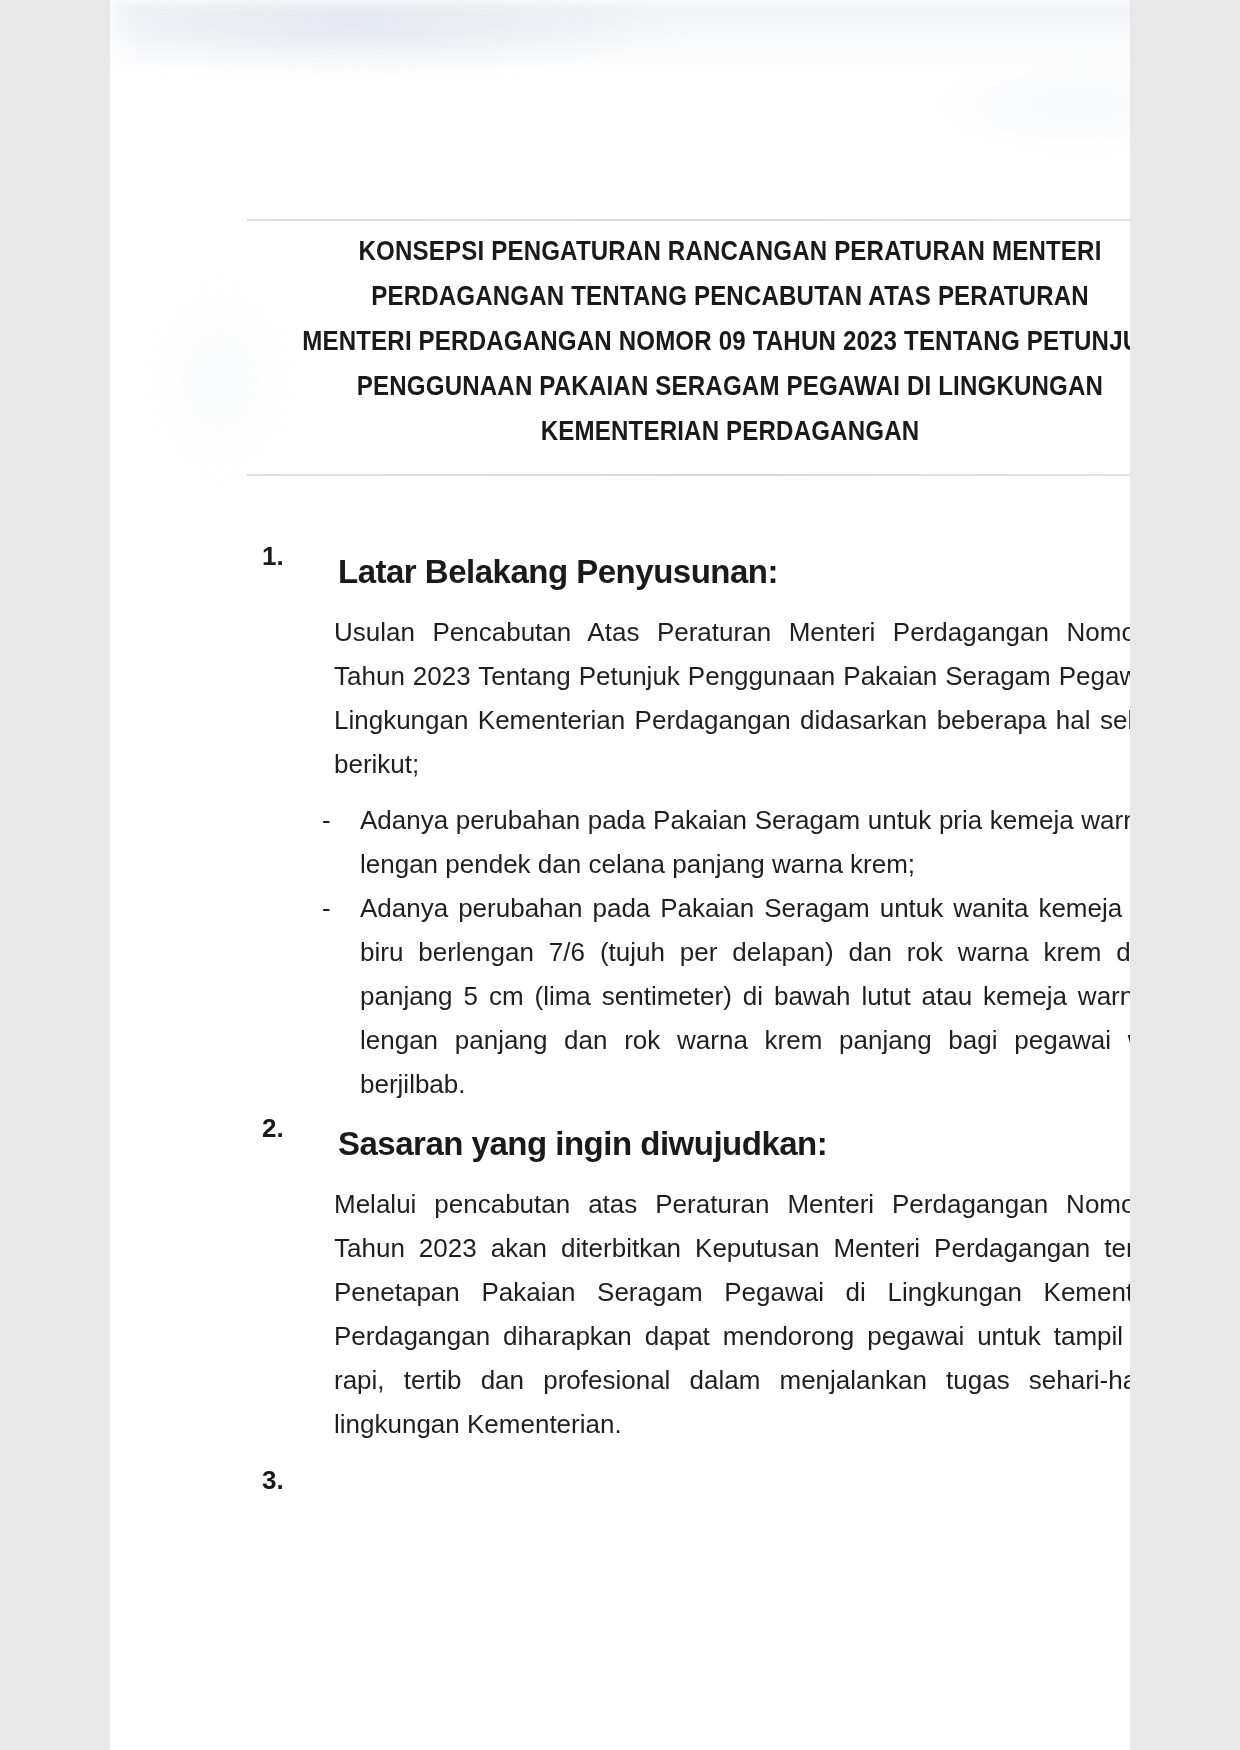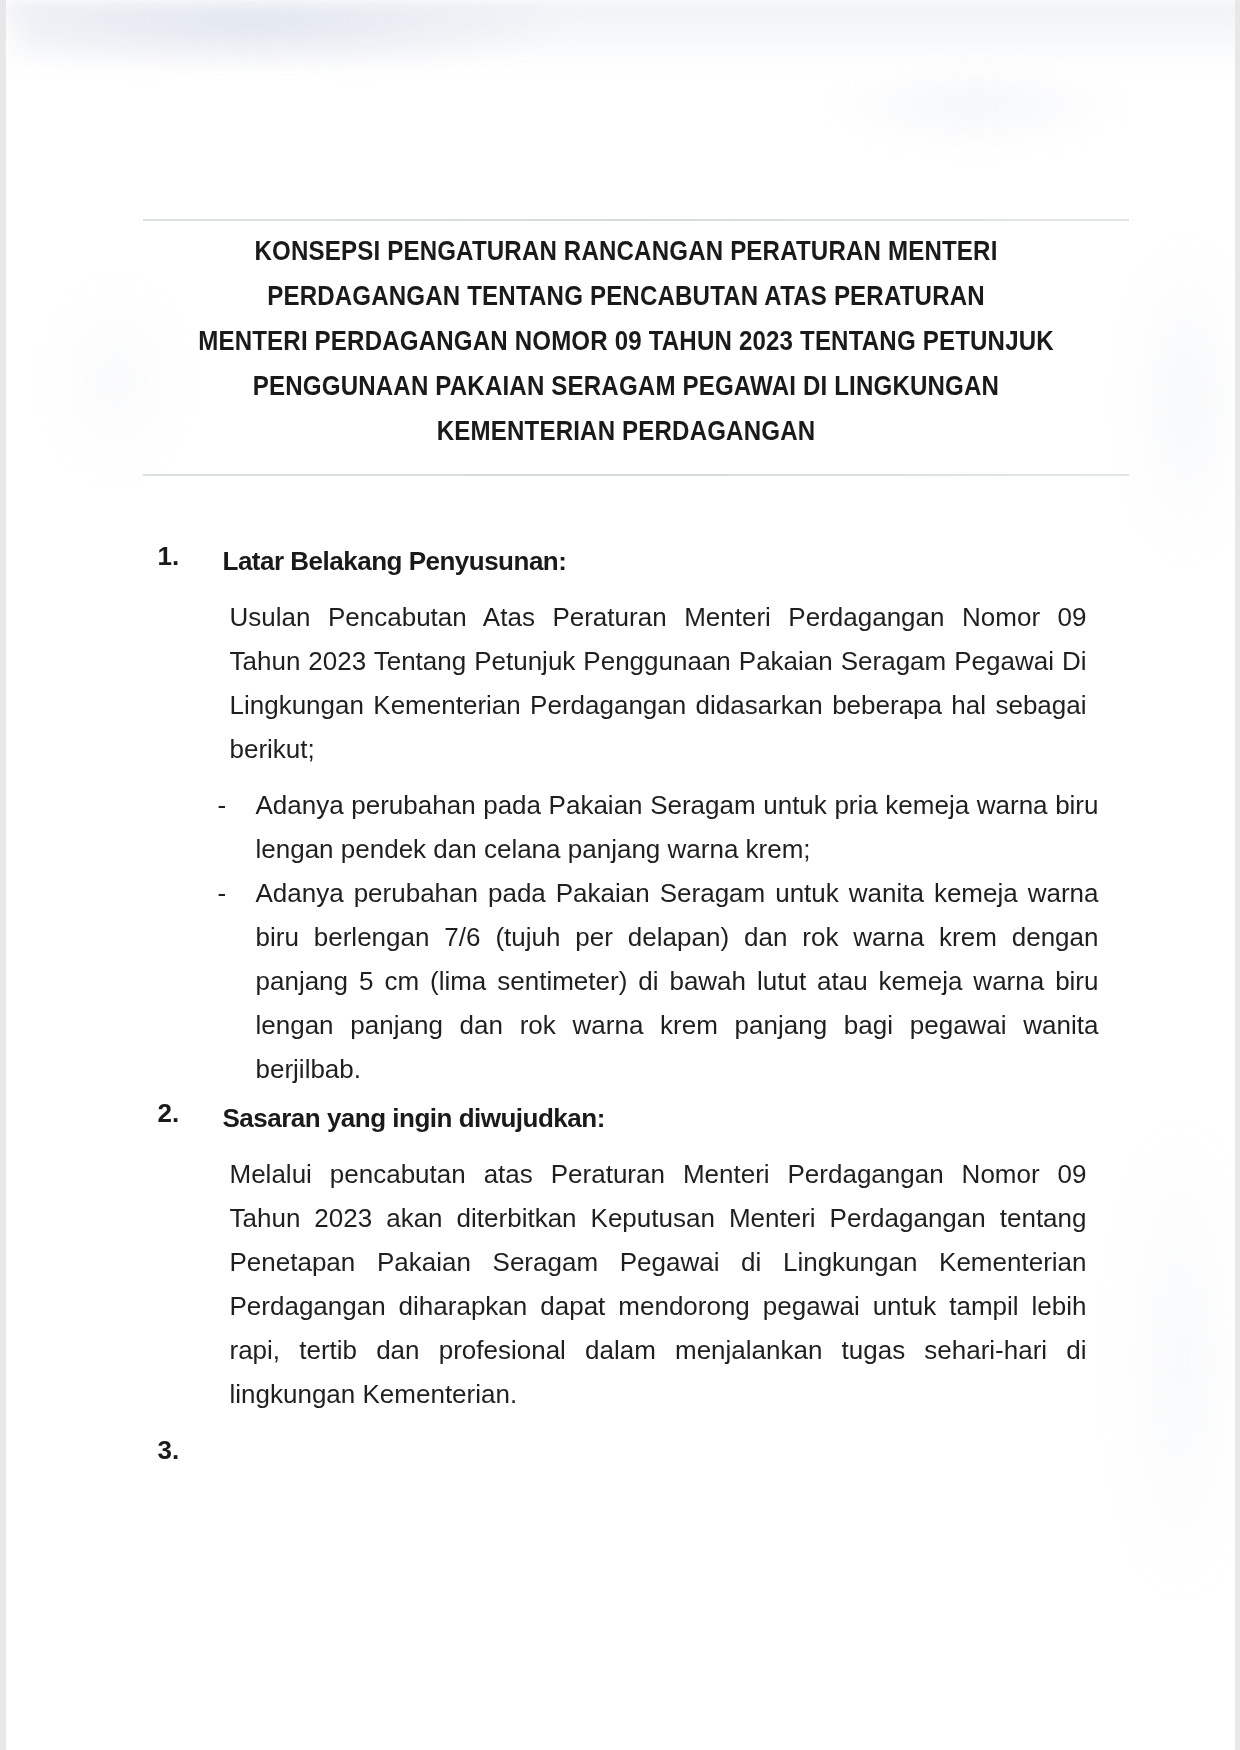--- a/index.html
+++ b/index.html
@@ -1,18 +1,18 @@
 <!DOCTYPE html>
 <html><head>
 <meta charset="utf-8">
 <style>
   html,body{margin:0;padding:0;background:#e8e8e8;}
   .page{
     position:relative;
-    width:1229px;height:1750px;
+    width:1020px;height:1750px;
     margin:0 auto;
     background:#ffffff;
     overflow:hidden;
     font-family:"Liberation Sans", sans-serif;
     color:#1f1f1f;
   }
   
   .smudge{position:absolute;pointer-events:none;}
   .smudge-topstrip{
     left:0;top:0;width:1240px;height:70px;
@@ -76,22 +76,22 @@
     display:grid;
     grid-template-columns:60px 1fr;
     align-items:start;
   }
   .sec-num{
     font-weight:bold;
     color:#1a1a1a;
   }
   .sec-body{min-width:0;}
   .sec-heading{
-    margin:5px;
-    font-size:26px;
+    margin:16px;
+    font-size:33px;
     font-weight:bold;
     letter-spacing:-0.5px;
     white-space:nowrap;
     color:#1a1a1a;
   }
   .sec-paragraph{
     margin:12px;
     text-align:justify;
   }
   .bullets{

